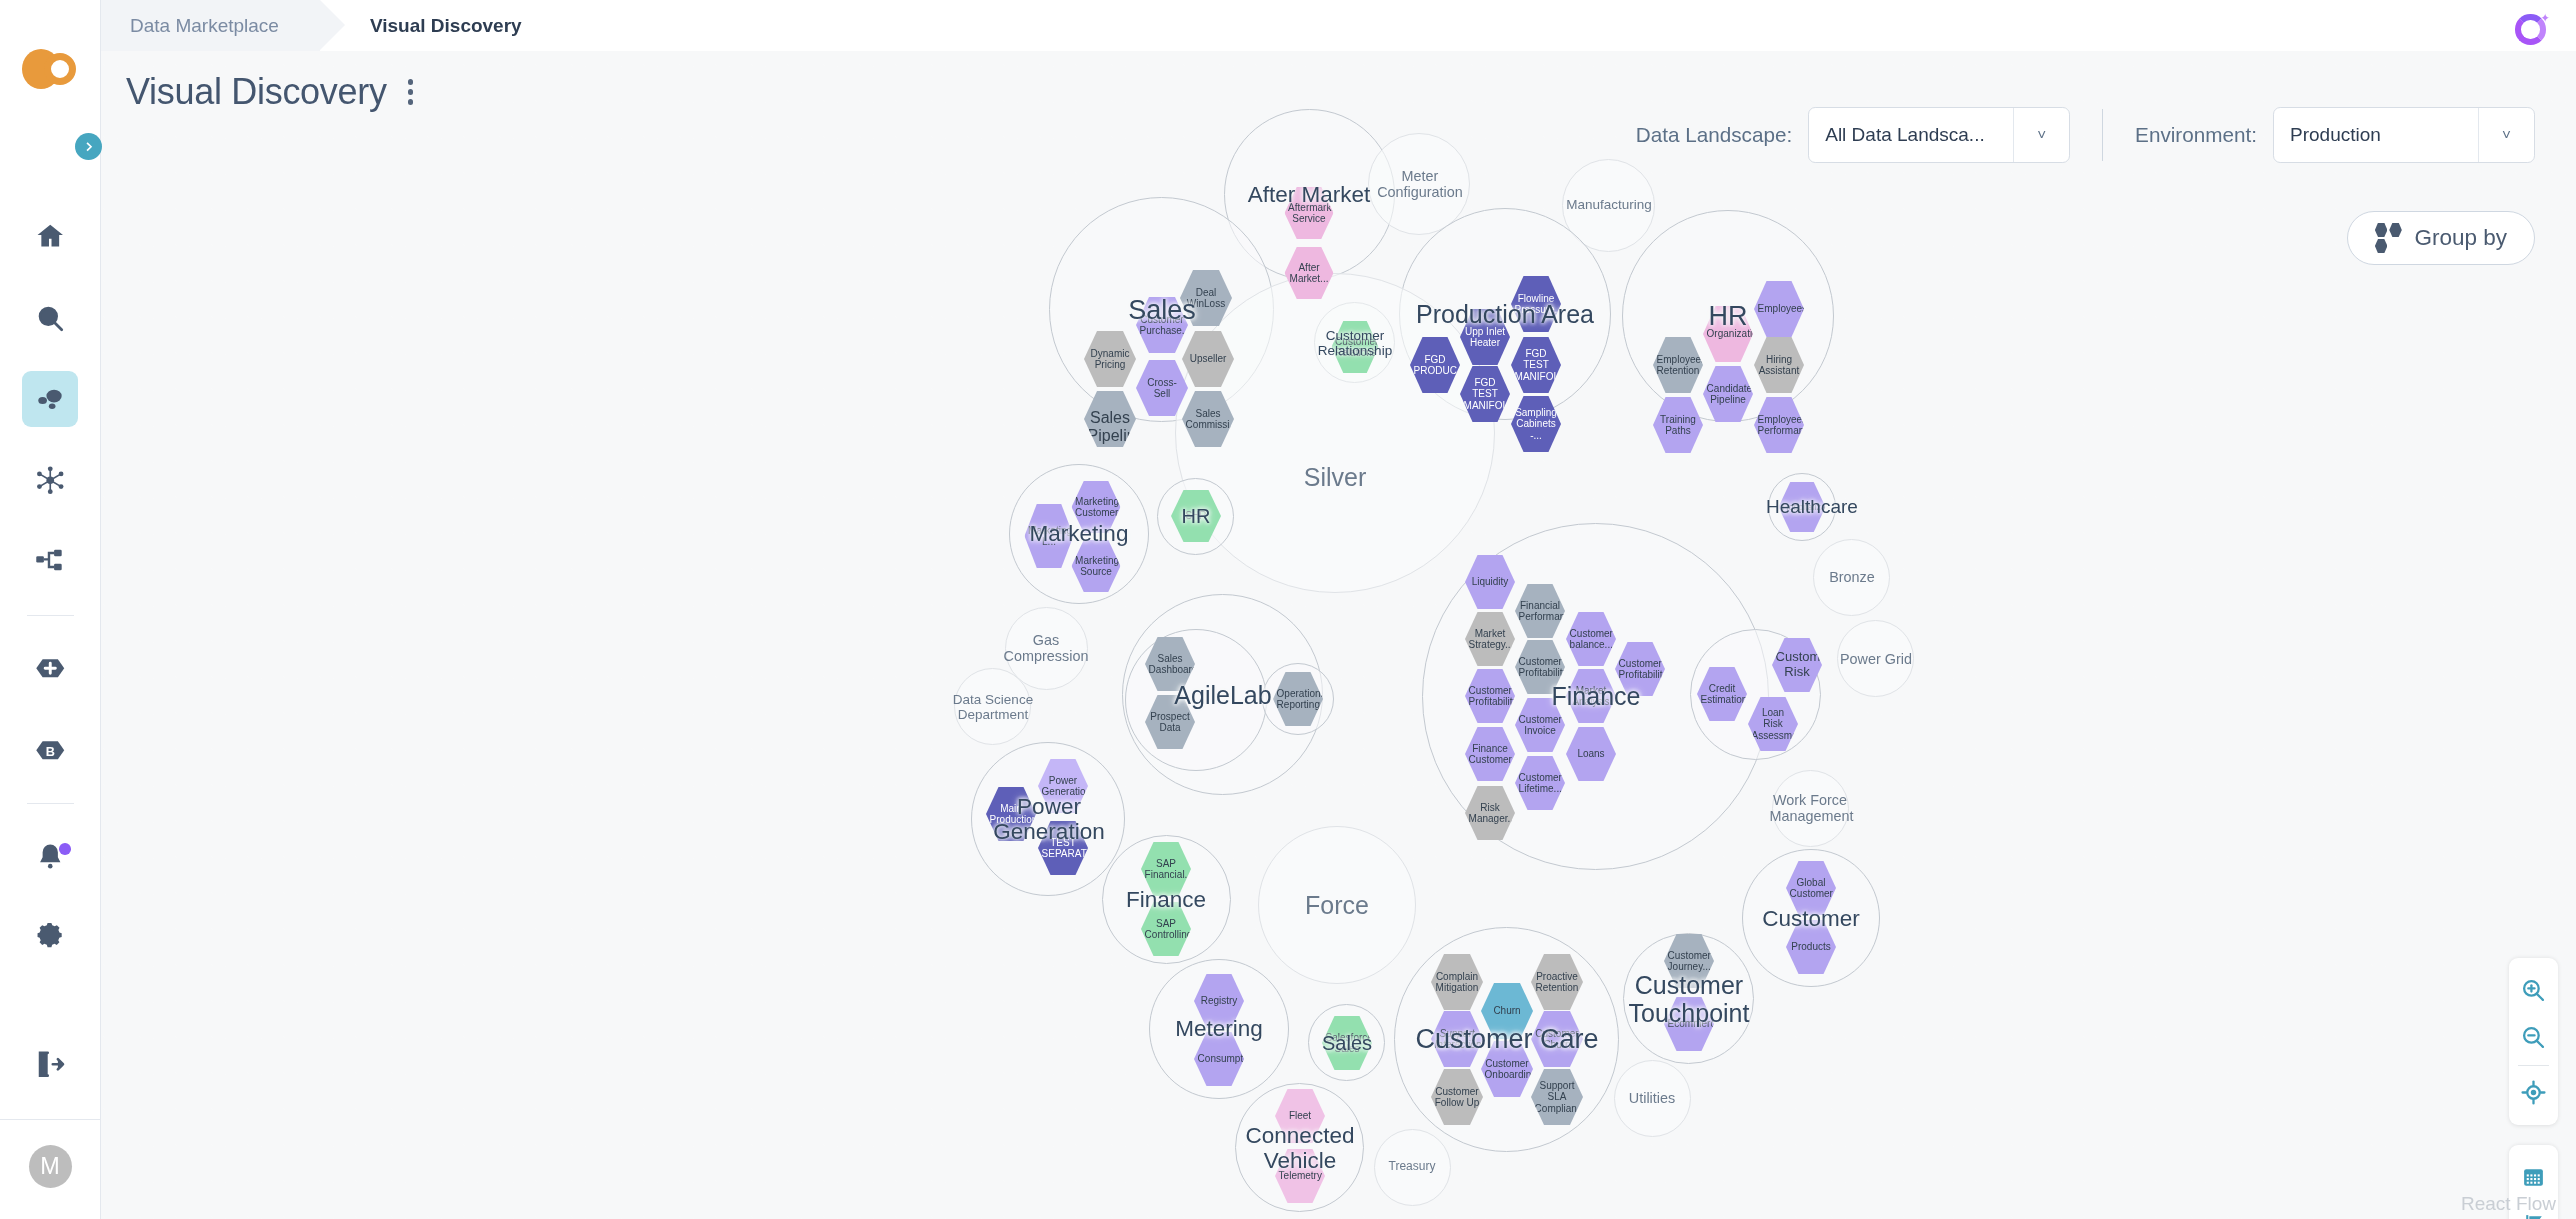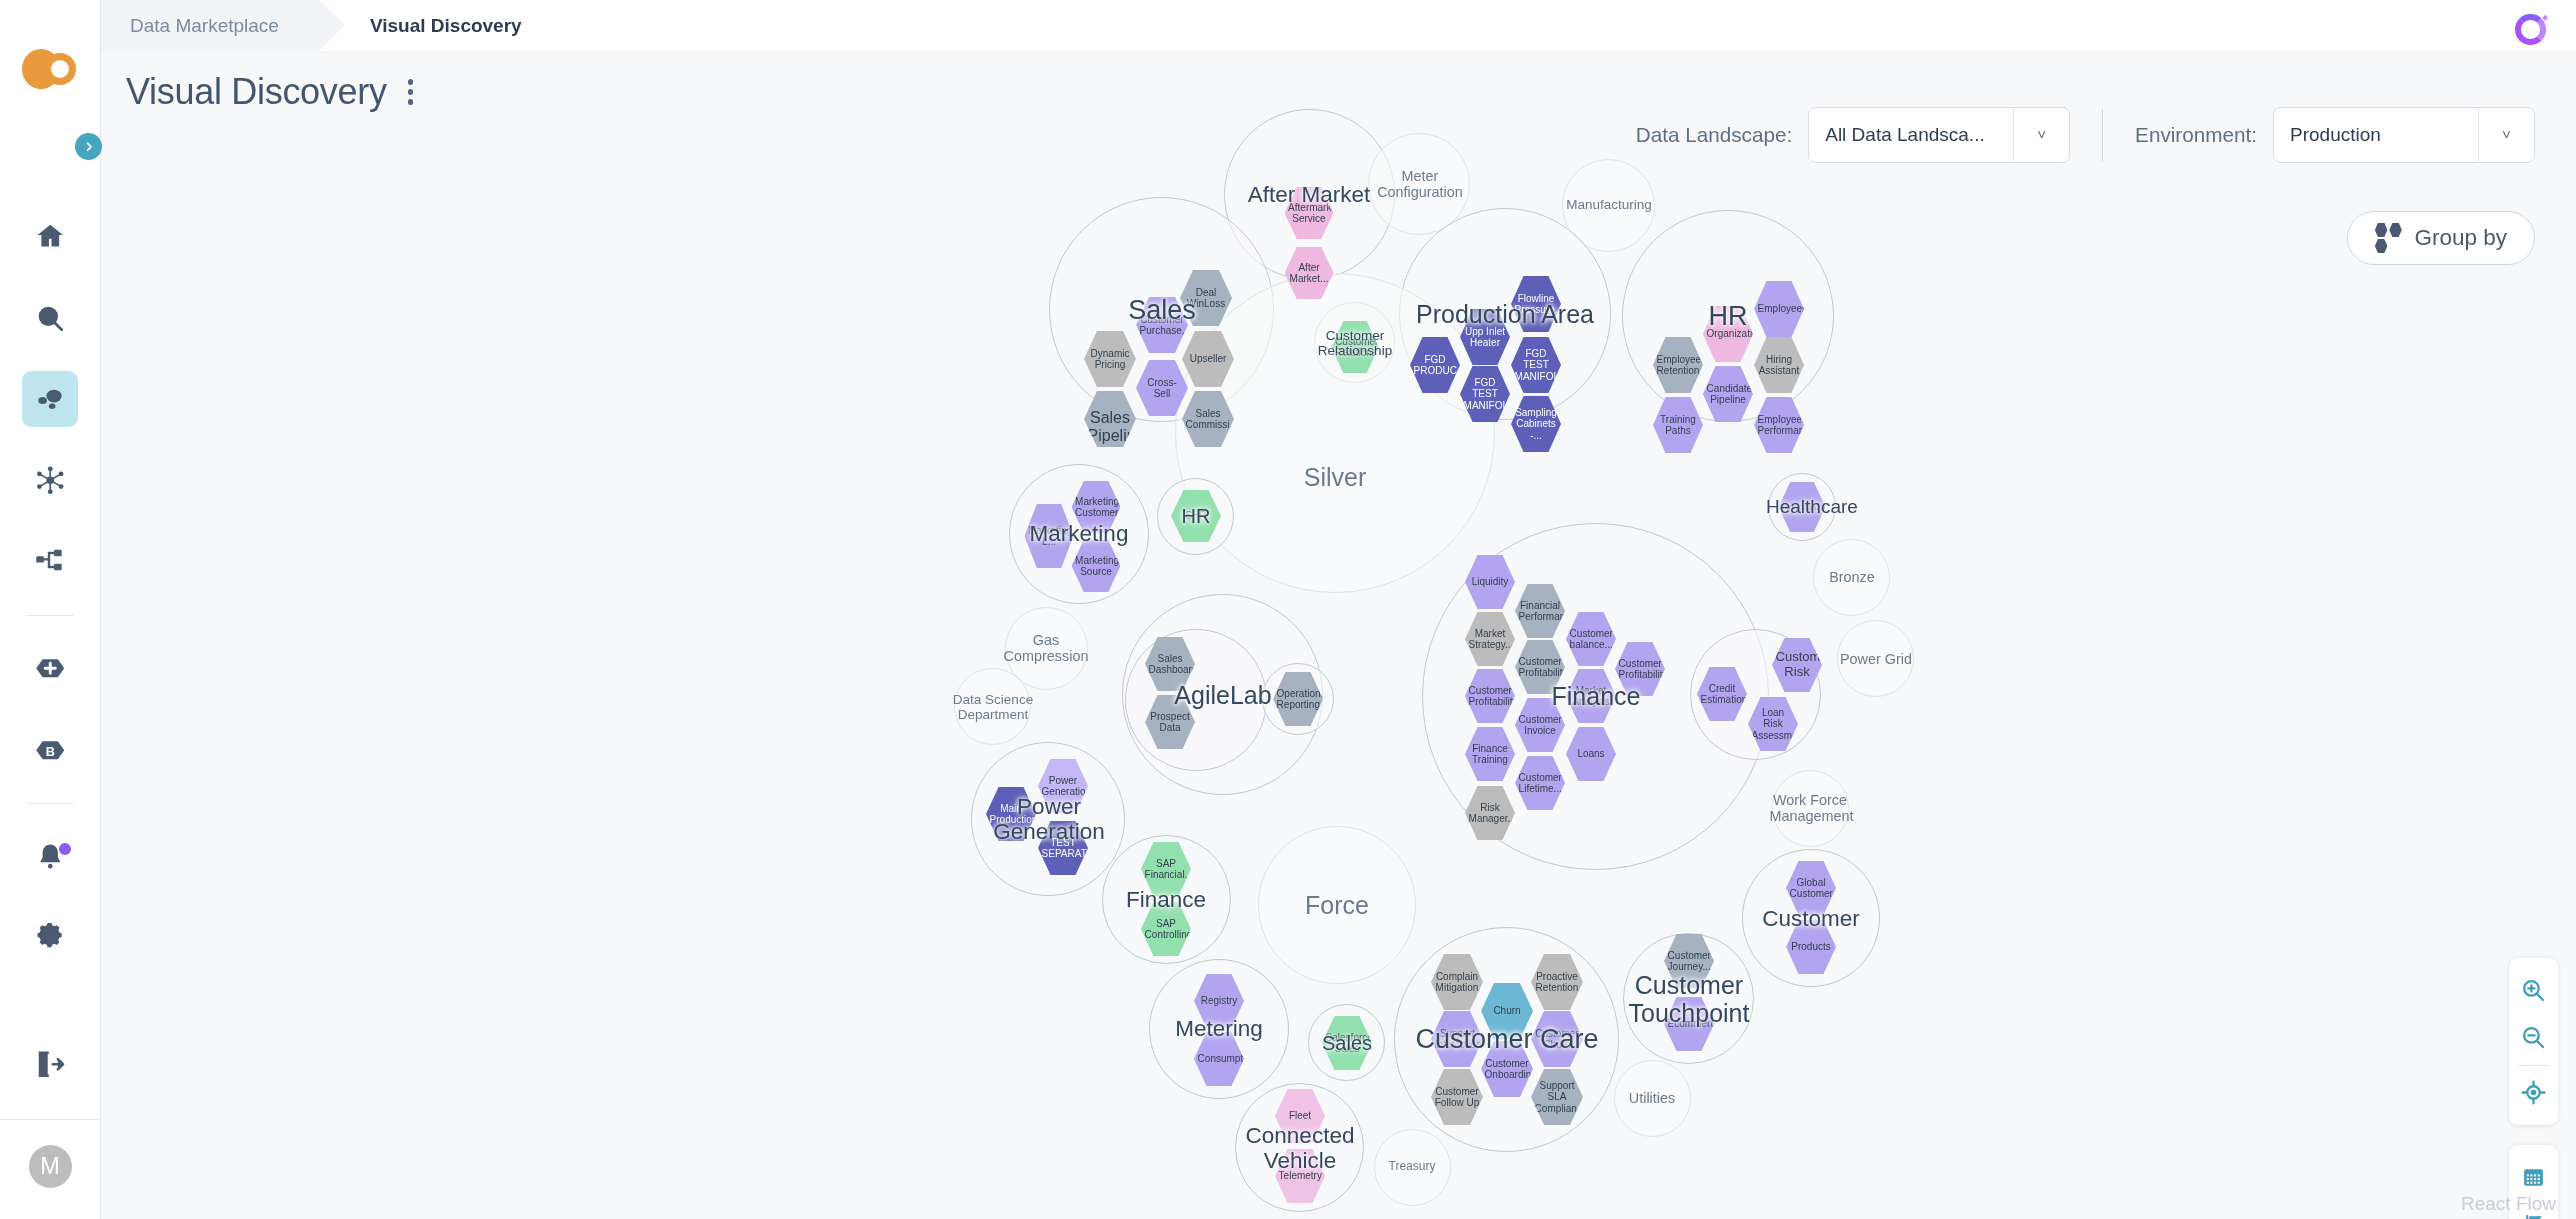--- a/index.html
+++ b/index.html
@@ -462,21 +462,21 @@
       <div class="hex" style="left: 1389px; top: 645px; width: 50px; height: 54px; background: rgb(179, 164, 240); color: rgb(51, 65, 79); font-size: 10px;">
         <span>Customer Profitability</span>
       </div>
       <div class="hex" style="left: 1490px; top: 645px; width: 50px; height: 54px; background: rgb(179, 164, 240); color: rgb(51, 65, 79); font-size: 10px;">
         <span>Market Analysis</span>
       </div>
       <div class="hex" style="left: 1439px; top: 674px; width: 50px; height: 54px; background: rgb(179, 164, 240); color: rgb(51, 65, 79); font-size: 10px;">
         <span>Customer Invoice</span>
       </div>
       <div class="hex" style="left: 1389px; top: 703px; width: 50px; height: 54px; background: rgb(179, 164, 240); color: rgb(51, 65, 79); font-size: 10px;">
-        <span>Finance Training</span>
+        <span>Finance Customer</span>
       </div>
       <div class="hex" style="left: 1490px; top: 703px; width: 50px; height: 54px; background: rgb(179, 164, 240); color: rgb(51, 65, 79); font-size: 10px;">
         <span>Loans</span>
       </div>
       <div class="hex" style="left: 1439px; top: 732px; width: 50px; height: 54px; background: rgb(179, 164, 240); color: rgb(51, 65, 79); font-size: 10px;">
         <span>Customer Lifetime...</span>
       </div>
       <div class="hex" style="left: 1389px; top: 762px; width: 50px; height: 54px; background: rgb(188, 188, 188); color: rgb(51, 65, 79); font-size: 10px;">
         <span>Risk Manager...</span>
       </div>

